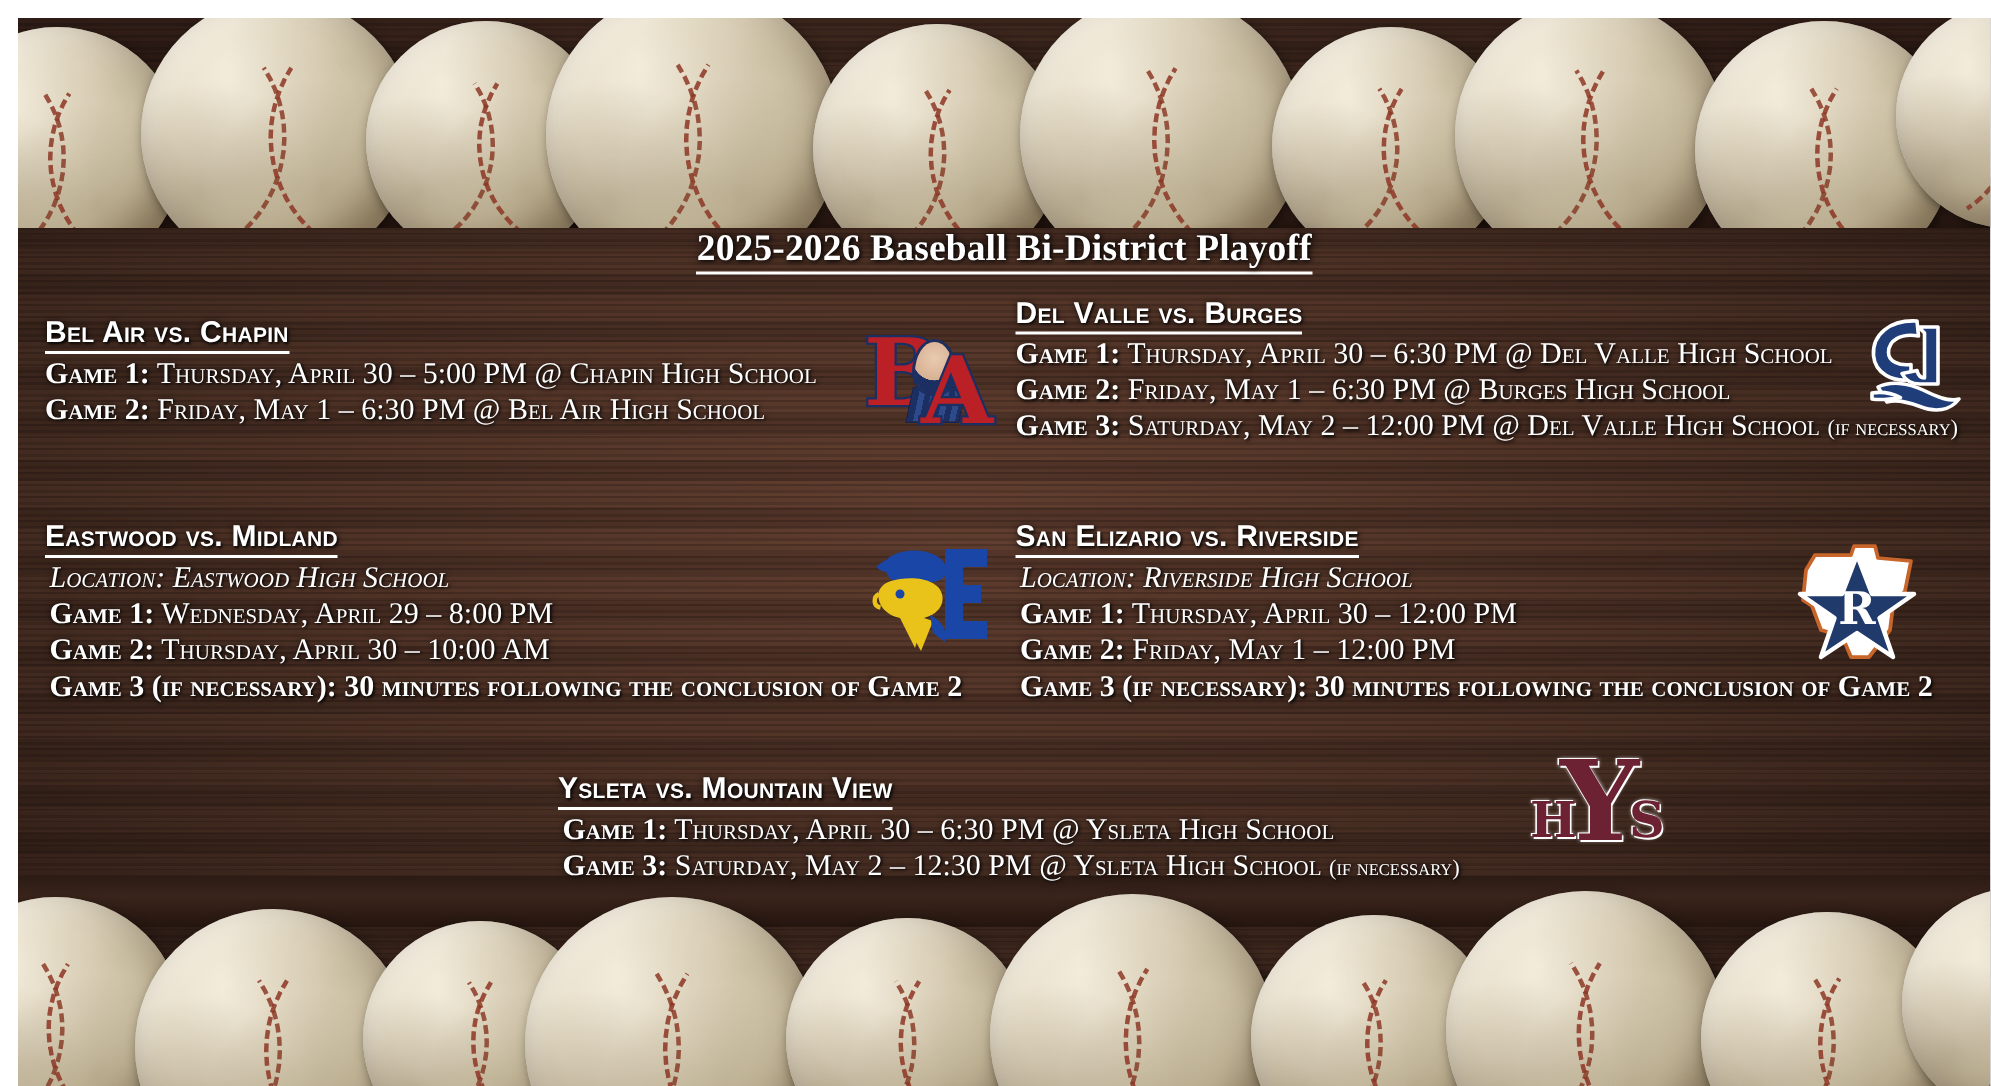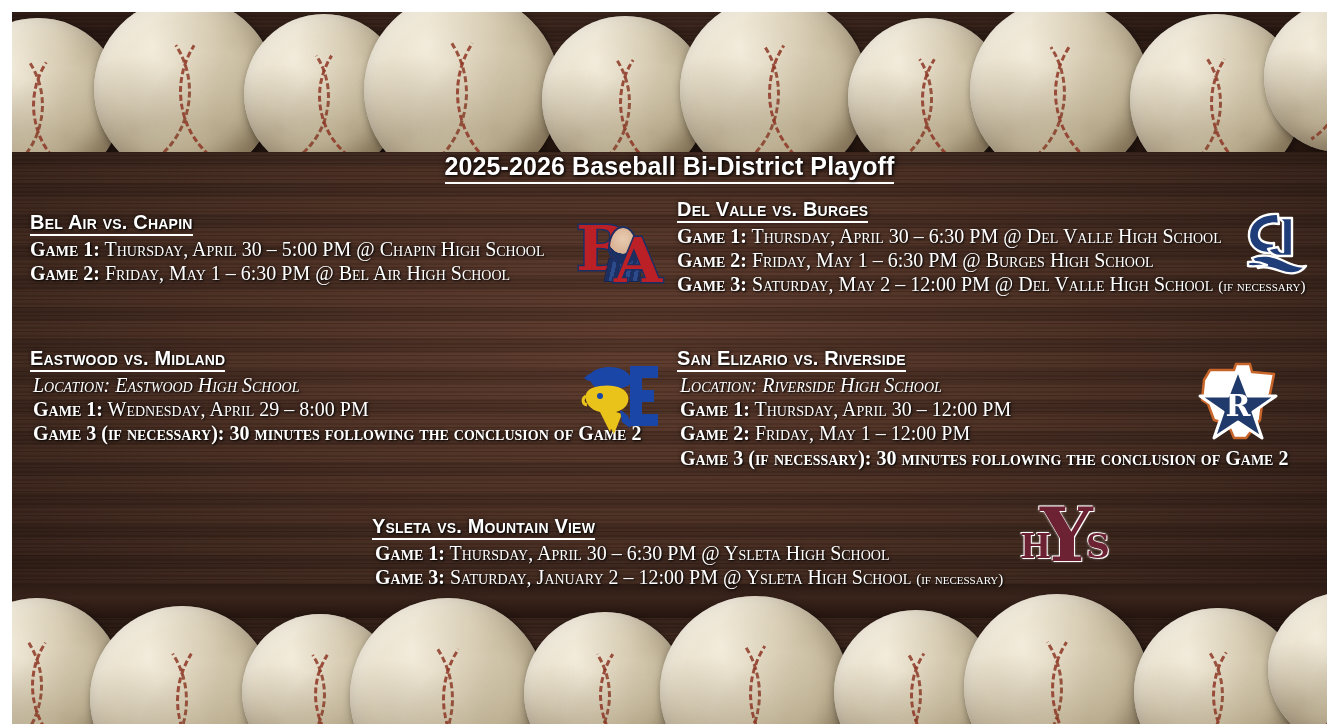--- a/index.html
+++ b/index.html
@@ -57,21 +57,21 @@
     position:absolute;inset:0;border-radius:50%;
     background:
       radial-gradient(circle at 66% 70%, rgba(120,100,64,.30) 0%, rgba(120,100,64,0) 42%),
       radial-gradient(circle at 22% 72%, rgba(96,78,50,.26) 0%, rgba(96,78,50,0) 38%),
       radial-gradient(circle at 74% 24%, rgba(140,120,80,.22) 0%, rgba(140,120,80,0) 40%);
   }
 
   
   .title{
     position:absolute;left:0;top:140px;width:1315px;text-align:center;
-    font-family:Liberation Sans, sans-serif;
+    font-family:Liberation Serif, serif;
     font-size:25px;font-weight:700;color:#ffffff;letter-spacing:.1px;
     text-shadow:1px 1px 3px rgba(0,0,0,.95), 0 0 7px rgba(0,0,0,.7);
   }
   .title span{border-bottom:2px solid #ffffff;padding-bottom:2px;}
 
   
   .block{position:absolute;color:#ffffff;}
   .block .head{
     font-family:Liberation Sans, sans-serif;
     font-variant:small-caps;font-weight:700;font-size:20px;letter-spacing:.2px;
@@ -267,20 +267,24 @@
         </g>
       </svg>
     </div>
 
     <div class="block lines-indent" style="left:18px;top:336px;">
       <div class="head">Eastwood vs. Midland</div>
       <div class="loc">Location: Eastwood High School</div>
       <div class="line">
         <span class="lbl">Game 1:</span>
         <span>Wednesday, April 29 – 8:00 PM</span>
+      </div>
+      <div class="line">
+        <span class="lbl">Game 2:</span>
+        <span>Thursday, April 30 – 10:00 AM</span>
       </div>
       <div class="line">
         <span class="lbl">Game 3 (if necessary): 30 minutes following the conclusion of Game 2</span>
       </div>
     </div>
 
     <div class="logo logo-eastwood" style="left:558px;top:348px;">
       <svg width="92" height="76" viewBox="0 0 92 76">
         <path d="M60 6 L88 6 L88 18 L72 18 L72 30 L84 30 L84 42 L72 42 L72 54 L88 54 L88 66 L60 66 Z" fill="#1a46a8"></path>
         <path d="M22 12 C34 4 54 6 60 16 C64 23 58 28 50 28 L30 28 C22 28 18 20 22 12 Z" fill="#1a46a8"></path>
@@ -318,21 +322,21 @@
     </div>
 
     <div class="block lines-indent" style="left:360px;top:484px;margin-top:20px;">
       <div class="head">Ysleta vs. Mountain View</div>
       <div class="line">
         <span class="lbl">Game 1:</span>
         <span>Thursday, April 30 – 6:30 PM @ Ysleta High School</span>
       </div>
       <div class="line">
         <span class="lbl">Game 3:</span>
-        <span>Saturday, January 2 – 12:00 PM @ Ysleta High School</span>
+        <span>Saturday, May 2 – 12:30 PM @ Ysleta High School</span>
         <span class="sm">(if necessary)</span>
       </div>
     </div>
 
     <div class="logo logo-ysleta" style="left:1008px;top:486px;">
       <div class="ys-y">Y</div>
       <div class="ys-h">H</div>
       <div class="ys-s">S</div>
     </div>
 

